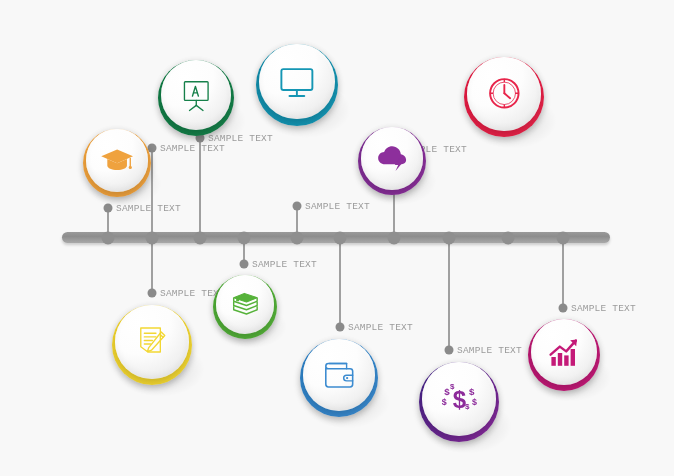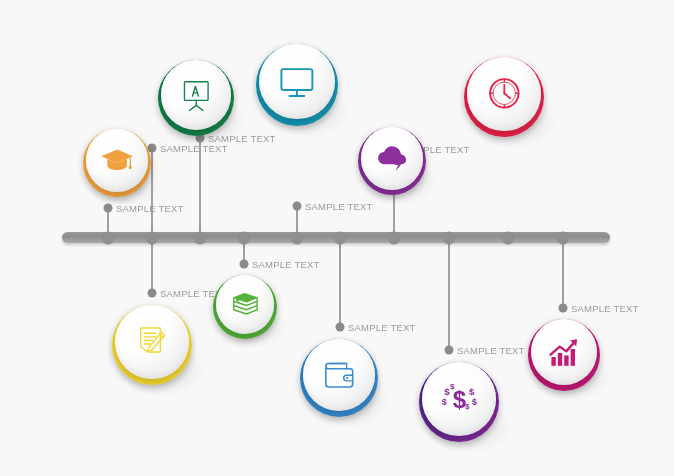--- a/index.html
+++ b/index.html
@@ -42,21 +42,21 @@
     background:#8a8a8a;
     transform:translate(-50%,-50%);
   }
   .node-label{
     position:absolute;
     font-size:9.5px;
     letter-spacing:.2px;
     color:#9b9b9b;
     white-space:nowrap;
     transform:translateY(-50%);
-    font-family:Liberation Sans, sans-serif;
+    font-family:Liberation Mono, monospace;
   }
 
   
   .badge{
     position:absolute;
     border-radius:50%;
     transform:translate(-50%,-50%);
   }
   .badge .ring{
     position:absolute;inset:0;

